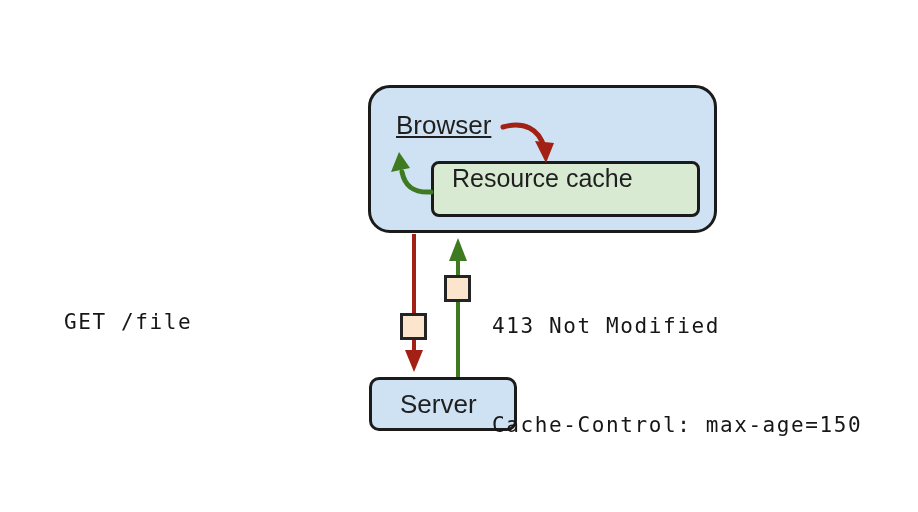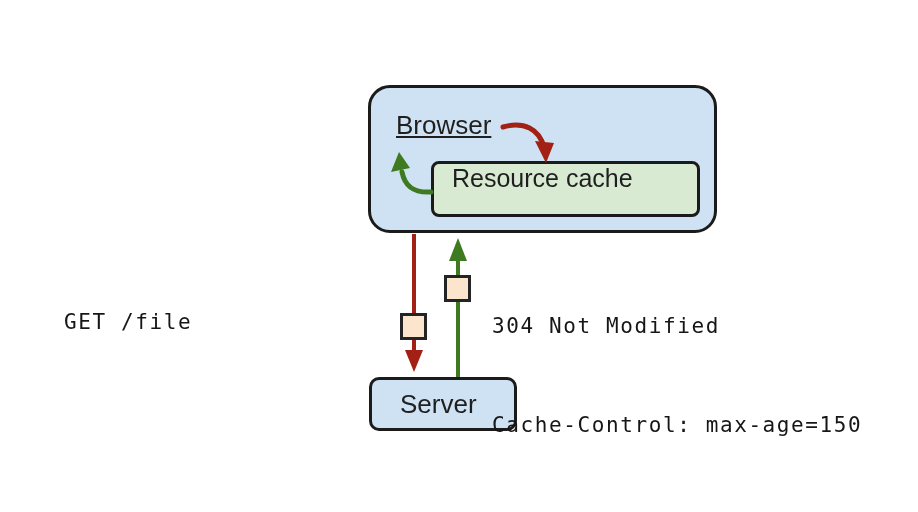--- a/index.html
+++ b/index.html
@@ -110,18 +110,18 @@
   </svg>
 
   <div class="msg-square on-request"></div>
   <div class="msg-square on-response"></div>
 
   <div class="code-block code-request">
     <div class="code-line">GET /file</div>
   </div>
 
   <div class="code-block code-response">
-    <div class="code-line">304 Not Modified</div>
+    <div class="code-line">413 Not Modified</div>
     <div class="code-line">Cache-Control: max-age=150</div>
     <div class="code-line">ETag: "x234dff"</div>
   </div>
 
 </div>
 
 </body></html>

